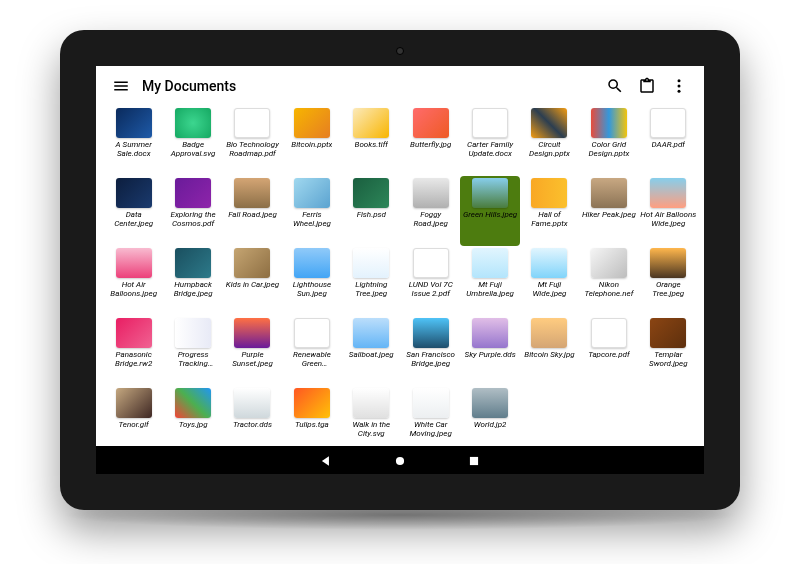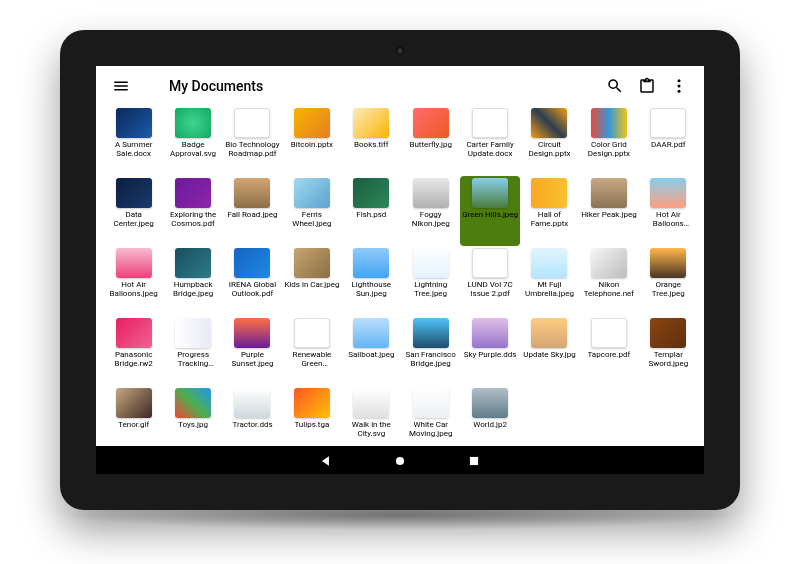--- a/index.html
+++ b/index.html
@@ -61,21 +61,20 @@
     overflow: hidden;
     display: flex;
     flex-direction: column;
   }
   .topbar {
     height: 40px;
     display: flex;
     align-items: center;
     padding: 0 10px;
     background: #fff;
-    gap: 27px;
   }
   .menu-btn, .icon-btn {
     width: 30px;
     height: 30px;
     display: flex;
     align-items: center;
     justify-content: center;
     cursor: pointer;
     color: #000;
   }
@@ -87,20 +86,21 @@
     color: #000;
   }
   .toolbar-right { display: flex; align-items: center; gap: 2px; }
   .grid {
     flex: 1;
     display: grid;
     grid-template-columns: repeat(10, 1fr);
     grid-auto-rows: 70px;
     padding: 0 6px 4px 8px;
     overflow: hidden;
+    font-style: italic;
   }
   .file-item {
     display: flex;
     flex-direction: column;
     align-items: center;
     justify-content: flex-start;
     padding: 2px 1px;
     cursor: pointer;
     border-radius: 4px;
   }
@@ -283,21 +283,21 @@
         <div class="file-item">
           <div class="thumb g14"></div>
           <div class="file-label">Ferris Wheel.jpeg</div>
         </div>
         <div class="file-item">
           <div class="thumb g15"></div>
           <div class="file-label">Fish.psd</div>
         </div>
         <div class="file-item">
           <div class="thumb g16"></div>
-          <div class="file-label">Foggy Nikon.jpeg</div>
+          <div class="file-label">Foggy Road.jpeg</div>
         </div>
         <div class="file-item selected">
           <div class="thumb g17"></div>
           <div class="file-label">Green Hills.jpeg</div>
         </div>
         <div class="file-item">
           <div class="thumb g19"></div>
           <div class="file-label">Hall of Fame.pptx</div>
         </div>
         <div class="file-item">
@@ -310,44 +310,44 @@
         </div>
         <div class="file-item">
           <div class="thumb g22"></div>
           <div class="file-label">Hot Air Balloons.jpeg</div>
         </div>
         <div class="file-item">
           <div class="thumb g23"></div>
           <div class="file-label">Humpback Bridge.jpeg</div>
         </div>
         <div class="file-item">
-          <div class="thumb g24"></div>
-          <div class="file-label">IRENA Global Outlook.pdf</div>
-        </div>
-        <div class="file-item">
           <div class="thumb g25"></div>
           <div class="file-label">Kids in Car.jpeg</div>
         </div>
         <div class="file-item">
           <div class="thumb g26"></div>
           <div class="file-label">Lighthouse Sun.jpeg</div>
         </div>
         <div class="file-item">
           <div class="thumb g27"></div>
           <div class="file-label">Lightning Tree.jpeg</div>
         </div>
         <div class="file-item">
           <div class="thumb g28"></div>
           <div class="file-label">LUND Vol 7C Issue 2.pdf</div>
         </div>
         <div class="file-item">
           <div class="thumb g29"></div>
           <div class="file-label">Mt Fuji Umbrella.jpeg</div>
         </div>
         <div class="file-item">
+          <div class="thumb g30"></div>
+          <div class="file-label">Mt Fuji Wide.jpeg</div>
+        </div>
+        <div class="file-item">
           <div class="thumb g31"></div>
           <div class="file-label">Nikon Telephone.nef</div>
         </div>
         <div class="file-item">
           <div class="thumb g32"></div>
           <div class="file-label">Orange Tree.jpeg</div>
         </div>
         <div class="file-item">
           <div class="thumb g33"></div>
           <div class="file-label">Panasonic Bridge.rw2</div>
@@ -371,21 +371,21 @@
         <div class="file-item">
           <div class="thumb g39"></div>
           <div class="file-label">San Francisco Bridge.jpeg</div>
         </div>
         <div class="file-item">
           <div class="thumb g40"></div>
           <div class="file-label">Sky Purple.dds</div>
         </div>
         <div class="file-item">
           <div class="thumb g41"></div>
-          <div class="file-label">Update Sky.jpg</div>
+          <div class="file-label">Bitcoin Sky.jpg</div>
         </div>
         <div class="file-item">
           <div class="thumb g42"></div>
           <div class="file-label">Tapcore.pdf</div>
         </div>
         <div class="file-item">
           <div class="thumb g43"></div>
           <div class="file-label">Templar Sword.jpeg</div>
         </div>
         <div class="file-item">

